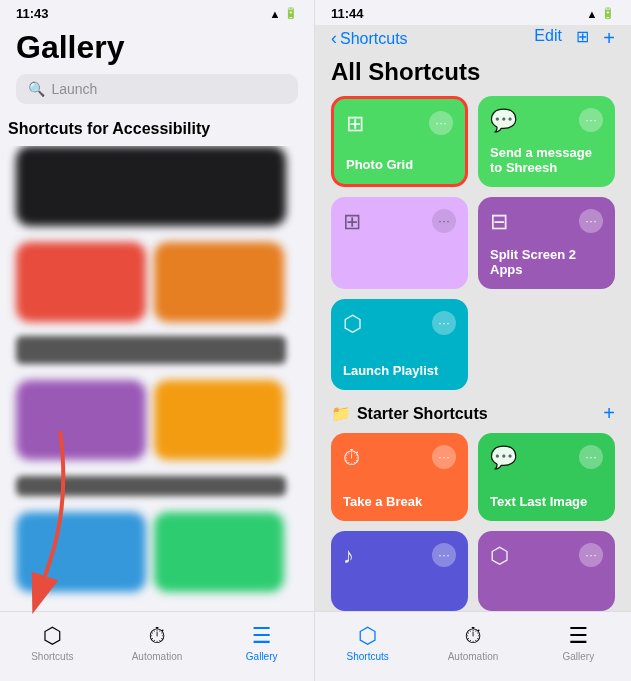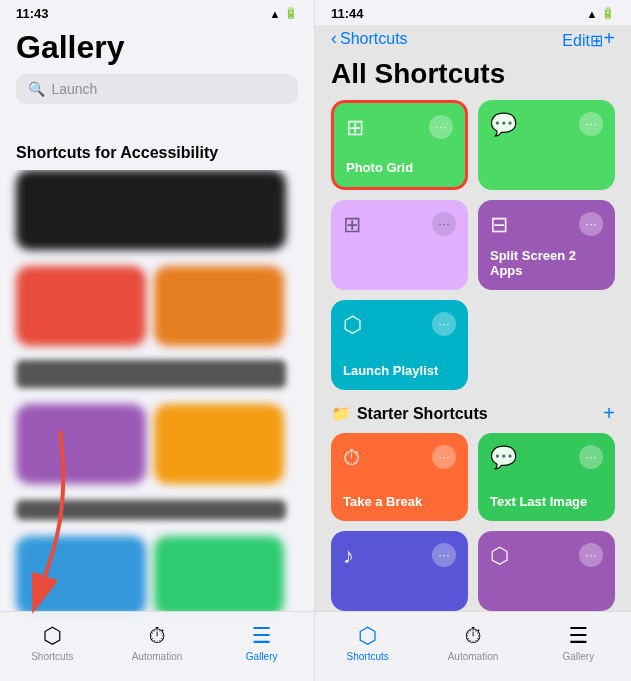--- a/index.html
+++ b/index.html
@@ -60,22 +60,21 @@
 
     .search-bar span {
       color: #8e8e93;
       font-size: 14px;
     }
 
     .section-title-left {
       font-size: 16px;
       font-weight: 600;
       color: #000;
-      padding: 4px 16px 8px;
-      margin-top: 24px;
+      padding: 4px 8px 8px;
     }
 
     .blurred-content {
       flex: 1;
       position: relative;
       overflow: hidden;
     }
 
     .blur-block {
       position: absolute;
@@ -160,30 +159,31 @@
     .back-btn {
       display: flex;
       align-items: center;
       gap: 3px;
       color: #007aff;
       font-size: 16px;
     }
 
     .nav-actions {
       display: flex;
-      align-items: flex-end;
+      align-items: flex-start;
+      gap: 14px;
     }
 
     .nav-action-btn {
       color: #007aff;
       font-size: 16px;
     }
 
     .all-shortcuts-title {
-      font-size: 28px;
+      font-size: 24px;
       font-weight: 700;
       padding: 2px 16px 10px;
       color: #000;
     }
 
     .shortcuts-grid {
       display: grid;
       grid-template-columns: 1fr 1fr;
       gap: 10px;
       padding: 0 16px;
@@ -429,20 +429,21 @@
         <div class="card-more">···</div>
       </div>
       <div class="card-label">Photo Grid</div>
     </div>
 
     <div class="shortcut-card send-message">
       <div class="card-top">
         <span class="card-icon">💬</span>
         <div class="card-more">···</div>
       </div>
+      <div class="card-label">Send a message to Shreesh</div>
     </div>
 
     <div class="shortcut-card open-link">
       <div class="card-top">
         <span class="card-icon dark">⊞</span>
         <div class="card-more dark" style="background:rgba(0,0,0,0.1);color:rgba(0,0,0,0.5);">···</div>
       </div>
     </div>
 
     <div class="shortcut-card split-screen">

